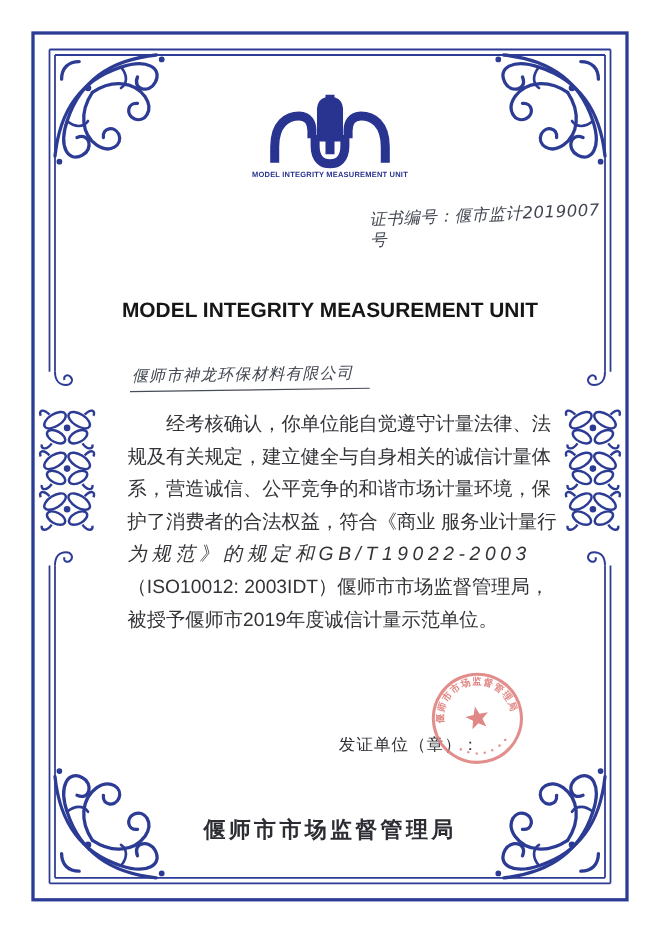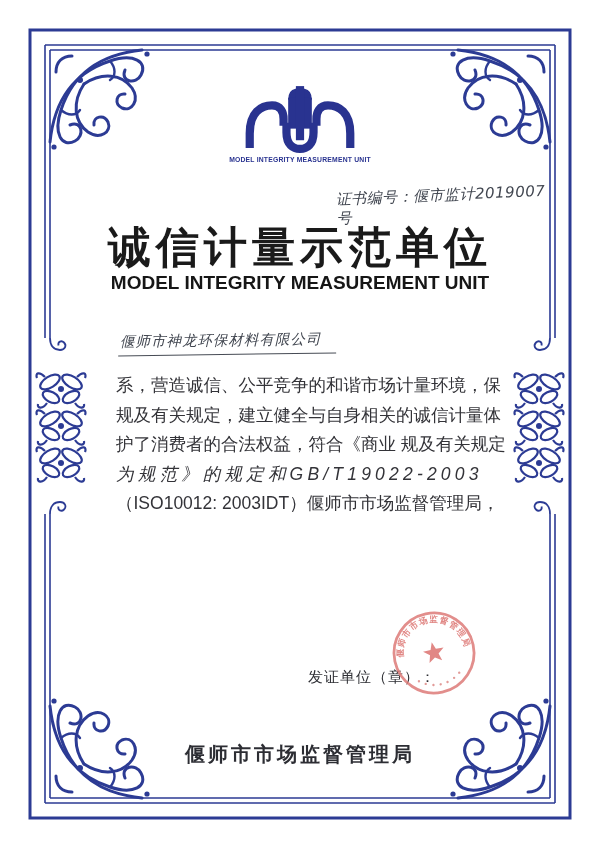--- a/index.html
+++ b/index.html
@@ -123,31 +123,32 @@
       <line x1="52" y1="18" x2="52" y2="50"></line>
       <line x1="68" y1="18" x2="68" y2="50"></line>
       <line x1="60" y1="6" x2="60" y2="62"></line>
       <path d="M46,44 L46,54 C46,67 53,71 60,71 C67,71 74,67 74,54 L74,44"></path>
     </g>
   </svg>
   <div class="abs" id="logo-caption">MODEL INTEGRITY MEASUREMENT UNIT</div>
 
   <div class="abs handwriting" id="cert-number">证书编号：偃市监计2019007号</div>
 
-  <div class="abs" id="title-zh">诚信计量示范单位</div>
   <div class="abs" id="title-en">MODEL INTEGRITY MEASUREMENT UNIT</div>
 
   <div class="abs handwriting" id="recipient">偃师市神龙环保材料有限公司</div>
 
   <div class="abs" id="body-par">
+    <div class="body-line indent">经考核确认，你单位能自觉遵守计量法律、法</div>
+    <div class="body-line">规及有关规定，建立健全与自身相关的诚信计量体</div>
     <div class="body-line">系，营造诚信、公平竞争的和谐市场计量环境，保</div>
-    <div class="body-line">规及有关规定，建立健全与自身相关的诚信计量体</div>
-    <div class="body-line">护了消费者的合法权益，符合《商业 规及有关规定</div>
+    <div class="body-line">护了消费者的合法权益，符合《商业 服务业计量行</div>
     <div class="body-line spread">为规范》的规定和GB/T19022-2003</div>
     <div class="body-line">（ISO10012: 2003IDT）偃师市市场监督管理局，</div>
+    <div class="body-line">被授予偃师市2019年度诚信计量示范单位。</div>
   </div>
 
   <div class="abs" id="issuer-label">发证单位（章）：</div>
 
   <svg class="abs" id="official-seal" viewBox="0 0 90 90">
     <defs>
       <path id="sealArc" d="M14,45 A31,31 0 0 1 76,45"></path>
     </defs>
     <circle cx="45" cy="45" r="40" fill="none" stroke="#dd7b78" stroke-width="2.8"></circle>
     <path fill="#dc7370" d="M45,34 L47.7,41.28 L55.46,41.6 L49.37,46.42 L51.47,53.9 L45,49.6 L38.53,53.9 L40.63,46.42 L34.54,41.6 L42.3,41.28 Z"></path>

